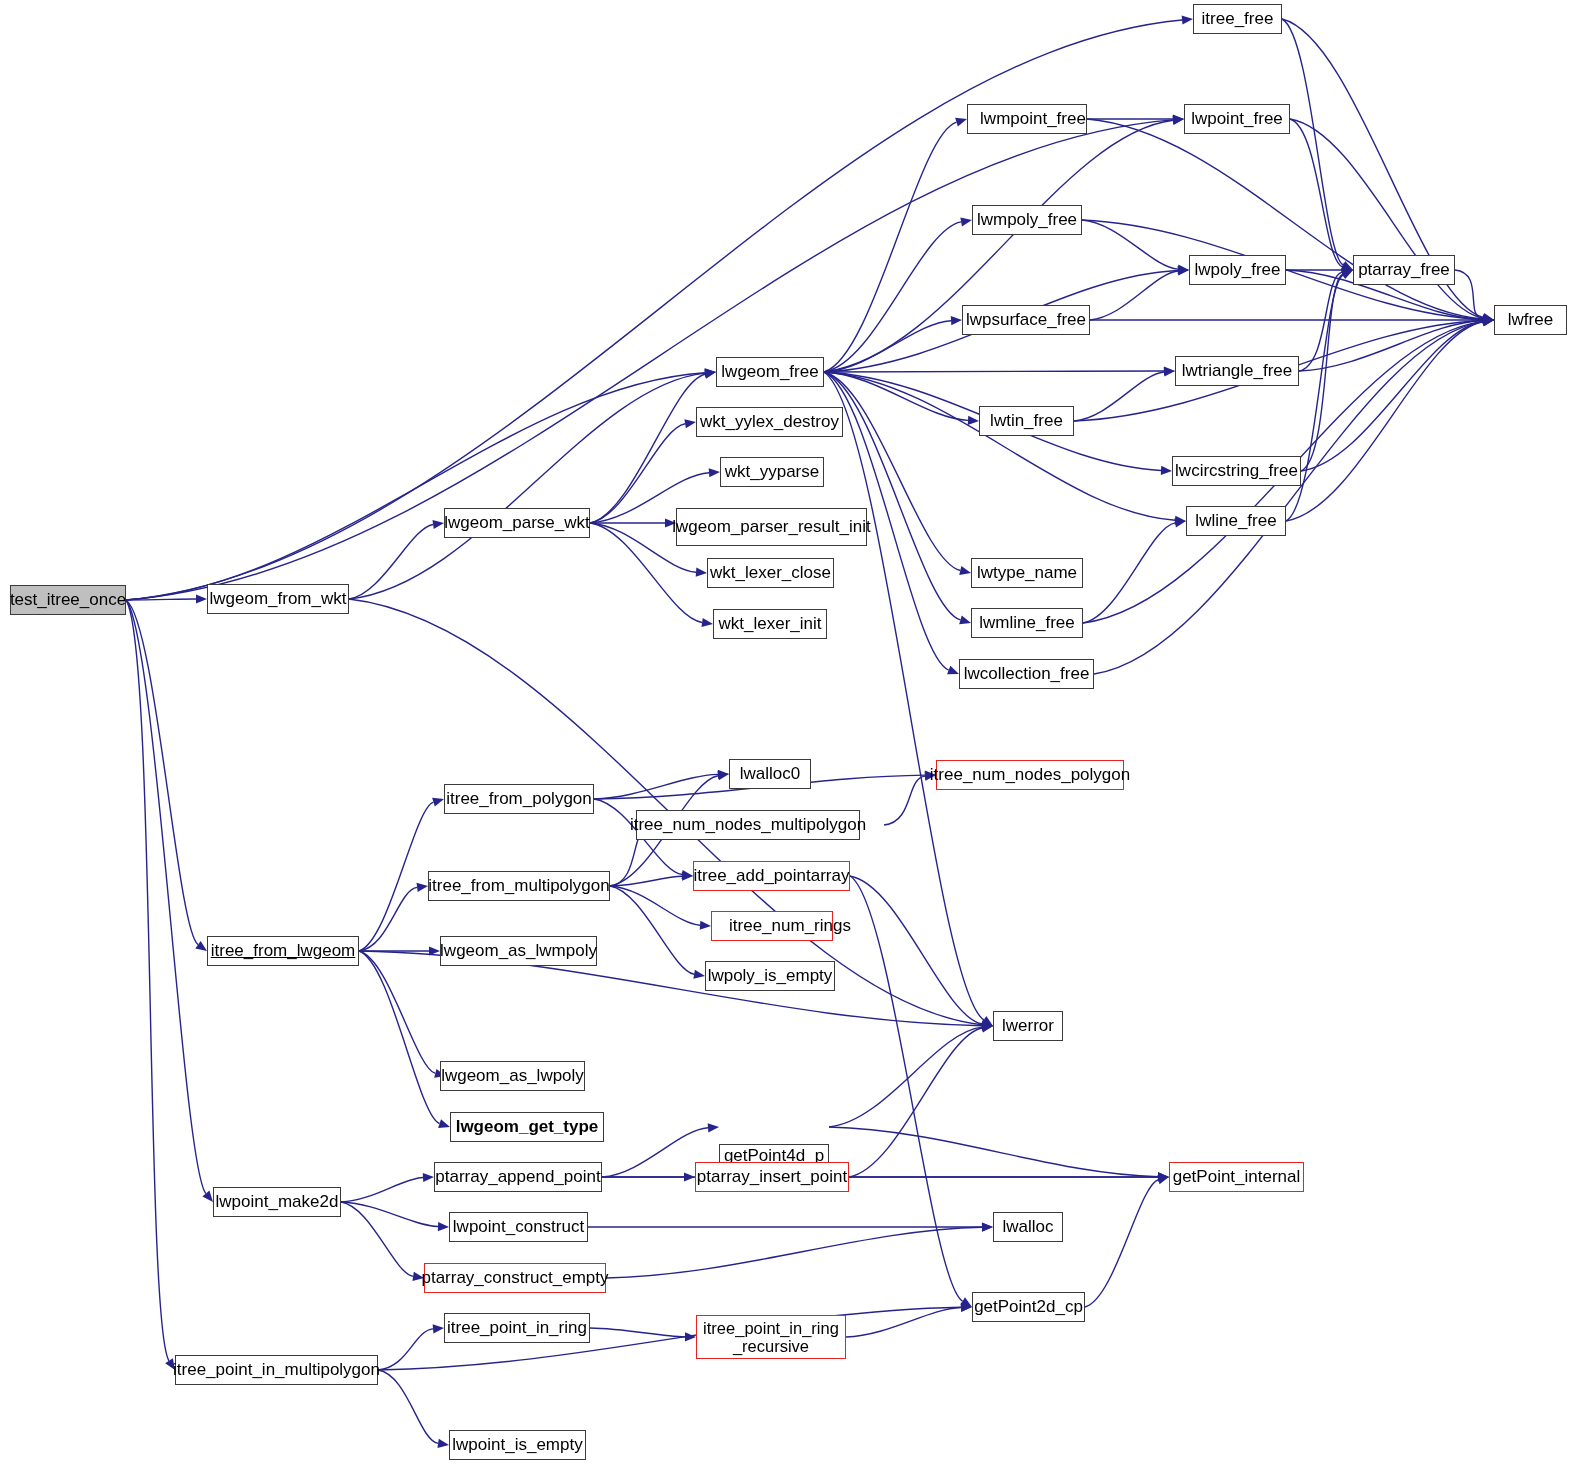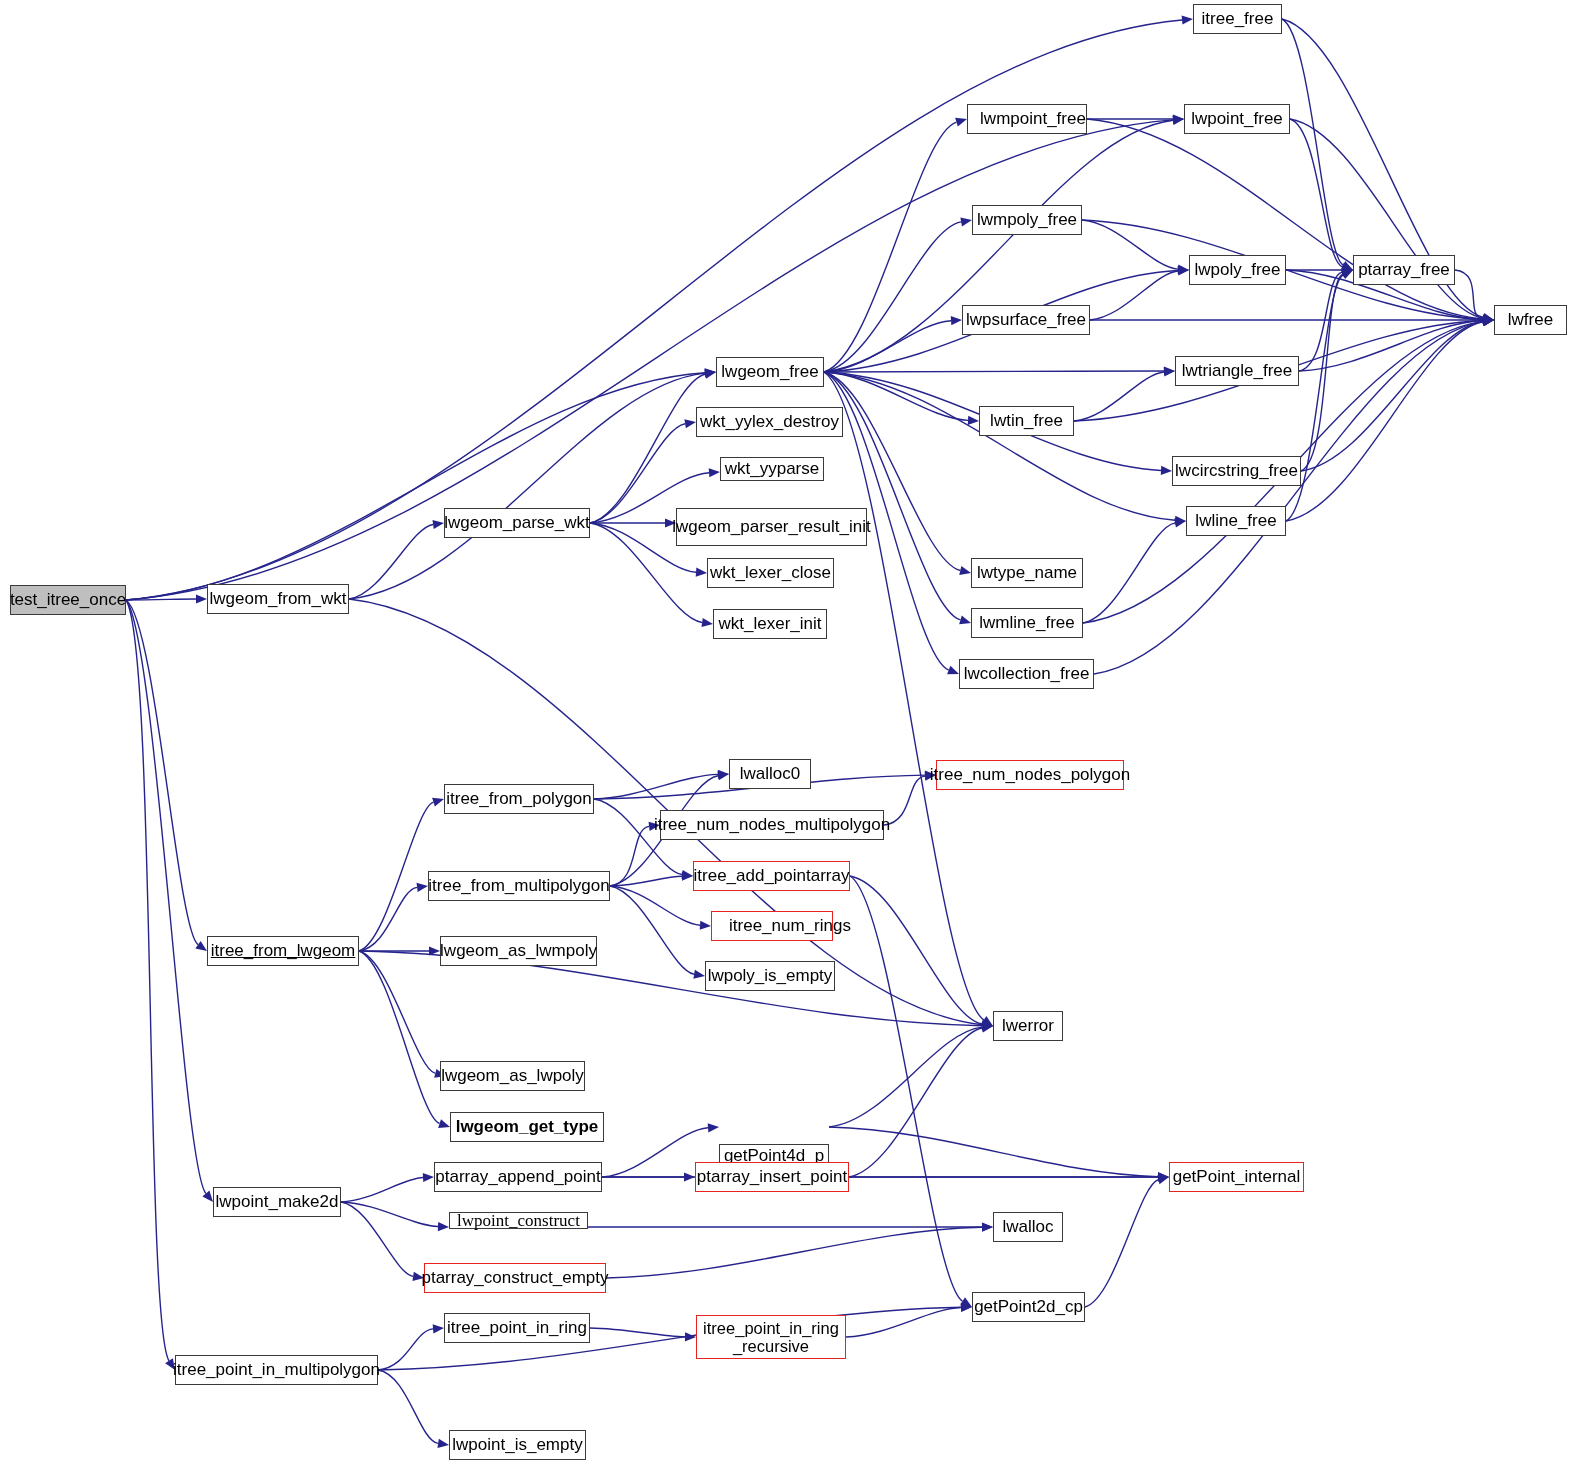--- a/index.html
+++ b/index.html
@@ -196,21 +196,21 @@
       <polygon class="arrow" points="972,1307 961.1967503156594,1312.0447791089202 960.8215525161278,1302.8524330203948"></polygon>
       <path class="edge" d="M1085,1307 C1115,1299.2 1139,1184.8 1158.353952425329,1179.7679723694143"></path>
       <polygon class="arrow" points="1169,1177 1159.5114681434477,1184.2199559006403 1157.1964367072103,1175.3159888381883"></polygon>
     </svg>
   <div id="node-layer">
       <div class="node-box root" style="left: 10px; top: 585px; width: 116px; height: 30px;">test_itree_once</div>
       <div class="node-box plain" style="left: 207px; top: 584px; width: 142px; height: 30px;">lwgeom_from_wkt</div>
       <div class="node-box plain" style="left: 444px; top: 508px; width: 146px; height: 30px;">lwgeom_parse_wkt</div>
       <div class="node-box plain" style="left: 716px; top: 357px; width: 108px; height: 30px;">lwgeom_free</div>
       <div class="node-box plain" style="left: 696px; top: 407px; width: 147px; height: 30px;">wkt_yylex_destroy</div>
-      <div class="node-box plain" style="left: 720px; top: 457px; width: 104px; height: 24px;">wkt_yyparse</div>
+      <div class="node-box plain" style="left: 720px; top: 457px; width: 104px; height: 30px;">wkt_yyparse</div>
       <div class="node-box plain" style="left: 676px; top: 508px; width: 191px; height: 38px;">lwgeom_parser_result_init</div>
       <div class="node-box plain" style="left: 707px; top: 558px; width: 127px; height: 30px;">wkt_lexer_close</div>
       <div class="node-box plain" style="left: 713px; top: 609px; width: 114px; height: 30px;">wkt_lexer_init</div>
       <div class="node-box plain" style="left: 1193px; top: 4px; width: 89px; height: 30px;">itree_free</div>
       <div class="node-box plain" style="left: 967px; top: 104px; width: 120px; height: 30px; padding-left: 12px;">lwmpoint_free</div>
       <div class="node-box plain" style="left: 1184px; top: 104px; width: 106px; height: 30px;">lwpoint_free</div>
       <div class="node-box plain" style="left: 972px; top: 205px; width: 110px; height: 30px;">lwmpoly_free</div>
       <div class="node-box plain" style="left: 1189px; top: 255px; width: 97px; height: 30px;">lwpoly_free</div>
       <div class="node-box plain" style="left: 1353px; top: 255px; width: 102px; height: 30px;">ptarray_free</div>
       <div class="node-box plain" style="left: 1494px; top: 305px; width: 73px; height: 30px;">lwfree</div>
@@ -218,37 +218,37 @@
       <div class="node-box plain" style="left: 1175px; top: 356px; width: 124px; height: 30px;">lwtriangle_free</div>
       <div class="node-box plain" style="left: 979px; top: 406px; width: 95px; height: 30px;">lwtin_free</div>
       <div class="node-box plain" style="left: 1172px; top: 456px; width: 129px; height: 30px;">lwcircstring_free</div>
       <div class="node-box plain" style="left: 1186px; top: 506px; width: 100px; height: 30px;">lwline_free</div>
       <div class="node-box plain" style="left: 971px; top: 558px; width: 112px; height: 30px;">lwtype_name</div>
       <div class="node-box plain" style="left: 971px; top: 608px; width: 112px; height: 30px;">lwmline_free</div>
       <div class="node-box plain" style="left: 959px; top: 659px; width: 135px; height: 30px;">lwcollection_free</div>
       <div class="node-box red" style="left: 936px; top: 760px; width: 188px; height: 30px;">itree_num_nodes_polygon</div>
       <div class="node-box plain" style="left: 729px; top: 759px; width: 82px; height: 30px;">lwalloc0</div>
       <div class="node-box plain" style="left: 444px; top: 784px; width: 150px; height: 30px;">itree_from_polygon</div>
-      <div class="node-box plain" style="left: 660px; top: 810px; width: 224px; height: 30px;">itree_num_nodes_multipolygon</div>
+      <div class="node-box plain" style="left: 636px; top: 810px; width: 224px; height: 30px;">itree_num_nodes_multipolygon</div>
       <div class="node-box red" style="left: 693px; top: 861px; width: 157px; height: 30px;">itree_add_pointarray</div>
       <div class="node-box plain" style="left: 428px; top: 871px; width: 182px; height: 30px;">itree_from_multipolygon</div>
       <div class="node-box red" style="left: 711px; top: 911px; width: 122px; height: 30px; padding-left: 36px;">itree_num_rings</div>
       <div class="node-box plain" style="left: 207px; top: 936px; width: 152px; height: 30px; text-decoration: underline;">itree_from_lwgeom</div>
       <div class="node-box plain" style="left: 440px; top: 936px; width: 157px; height: 30px;">lwgeom_as_lwmpoly</div>
       <div class="node-box plain" style="left: 705px; top: 961px; width: 130px; height: 30px;">lwpoly_is_empty</div>
       <div class="node-box plain" style="left: 993px; top: 1011px; width: 70px; height: 30px;">lwerror</div>
       <div class="node-box plain" style="left: 440px; top: 1061px; width: 145px; height: 30px;">lwgeom_as_lwpoly</div>
       <div class="node-box plain" style="left: 450px; top: 1112px; width: 154px; height: 30px; font-weight: bold;">lwgeom_get_type</div>
       <div class="node-box plain" style="left: 719px; top: 1144px; width: 110px; height: 24px;">getPoint4d_p</div>
       <div class="node-box red" style="left: 1169px; top: 1162px; width: 135px; height: 30px;">getPoint_internal</div>
       <div class="node-box plain" style="left: 213px; top: 1187px; width: 128px; height: 30px;">lwpoint_make2d</div>
       <div class="node-box plain" style="left: 434px; top: 1162px; width: 168px; height: 30px;">ptarray_append_point</div>
       <div class="node-box red" style="left: 695px; top: 1162px; width: 154px; height: 30px;">ptarray_insert_point</div>
       <div class="node-box plain" style="left: 993px; top: 1212px; width: 70px; height: 30px;">lwalloc</div>
-      <div class="node-box plain" style="left: 449px; top: 1212px; width: 139px; height: 17px; font-family: Liberation Serif, serif;">lwpoint_construct</div>
+      <div class="node-box plain" style="left: 449px; top: 1212px; width: 139px; height: 30px;">lwpoint_construct</div>
       <div class="node-box red" style="left: 424px; top: 1263px; width: 182px; height: 30px;">ptarray_construct_empty</div>
       <div class="node-box plain" style="left: 972px; top: 1292px; width: 113px; height: 30px;">getPoint2d_cp</div>
       <div class="node-box plain" style="left: 444px; top: 1313px; width: 146px; height: 30px;">itree_point_in_ring</div>
       <div class="node-box red two" style="left: 696px; top: 1315px; width: 150px; height: 44px;">itree_point_in_ring
 _recursive</div>
       <div class="node-box plain" style="left: 175px; top: 1355px; width: 203px; height: 30px;">itree_point_in_multipolygon</div>
       <div class="node-box plain" style="left: 449px; top: 1430px; width: 137px; height: 30px;">lwpoint_is_empty</div>
     </div>
 </div>
 

